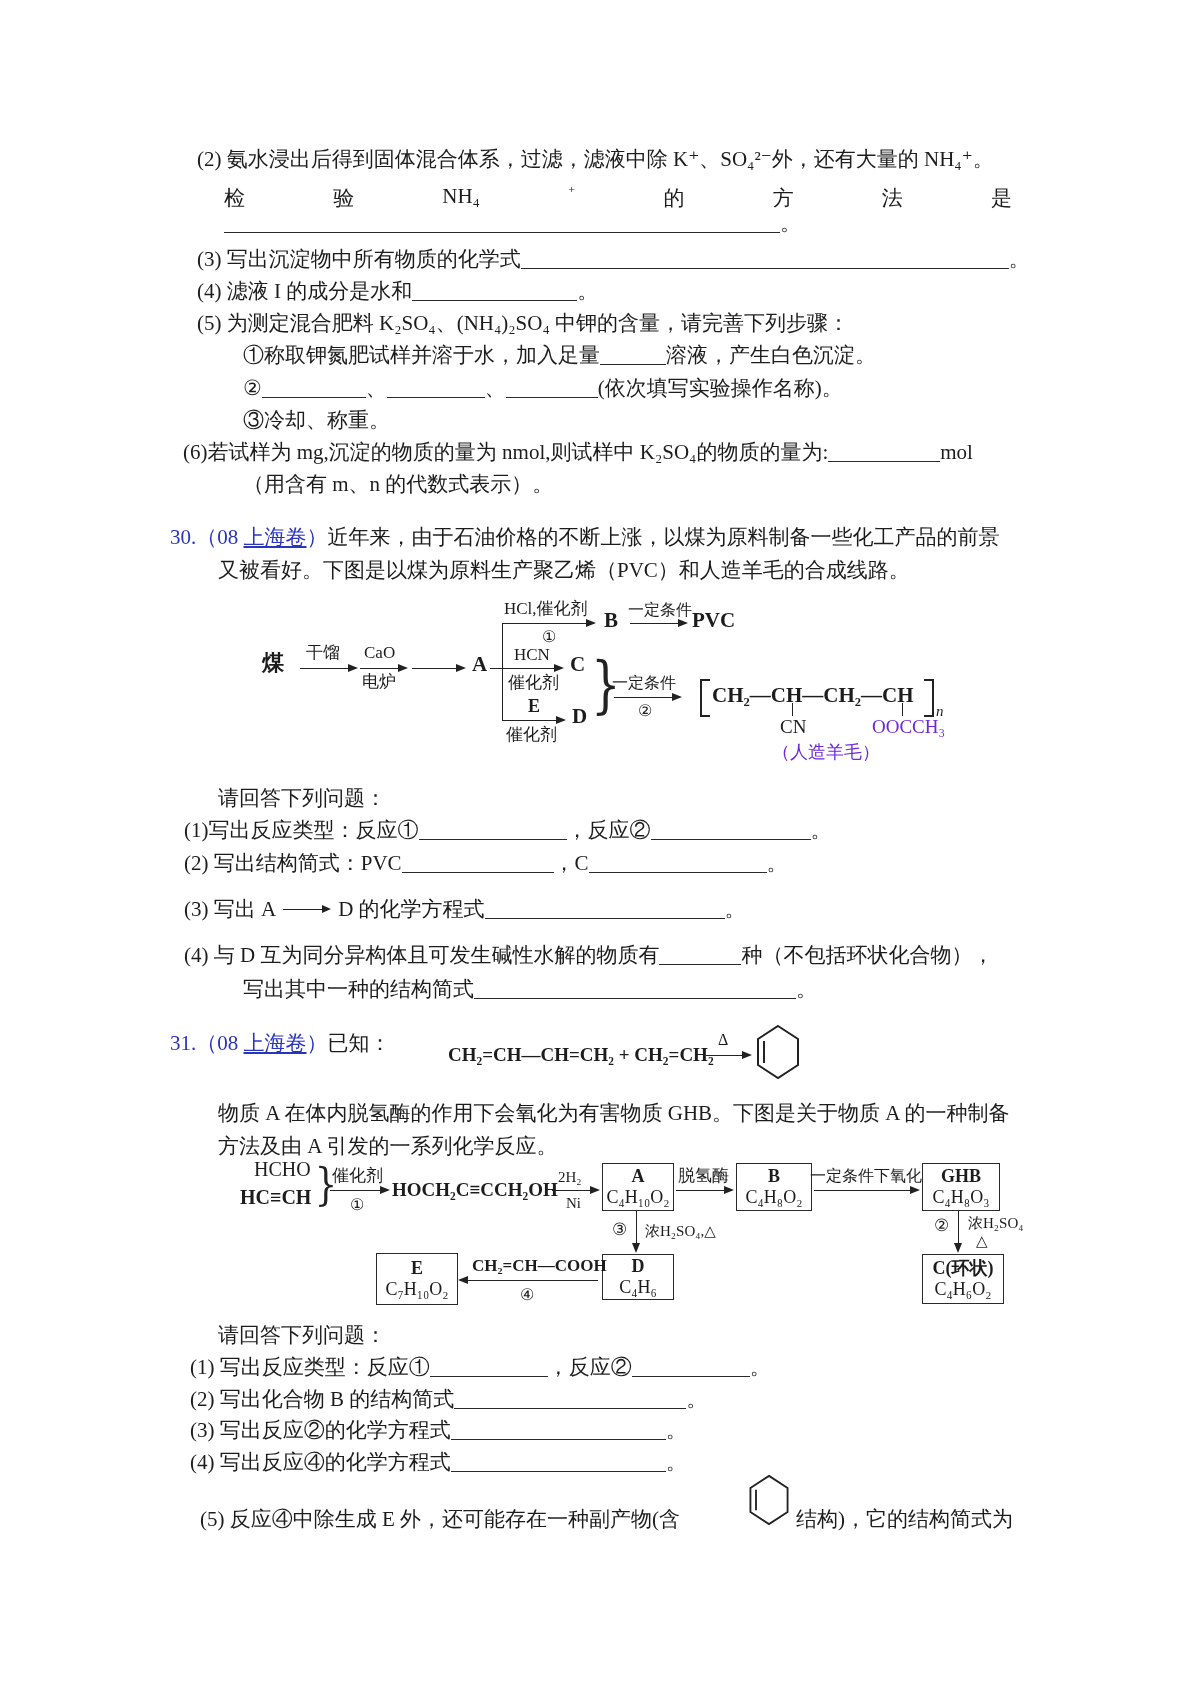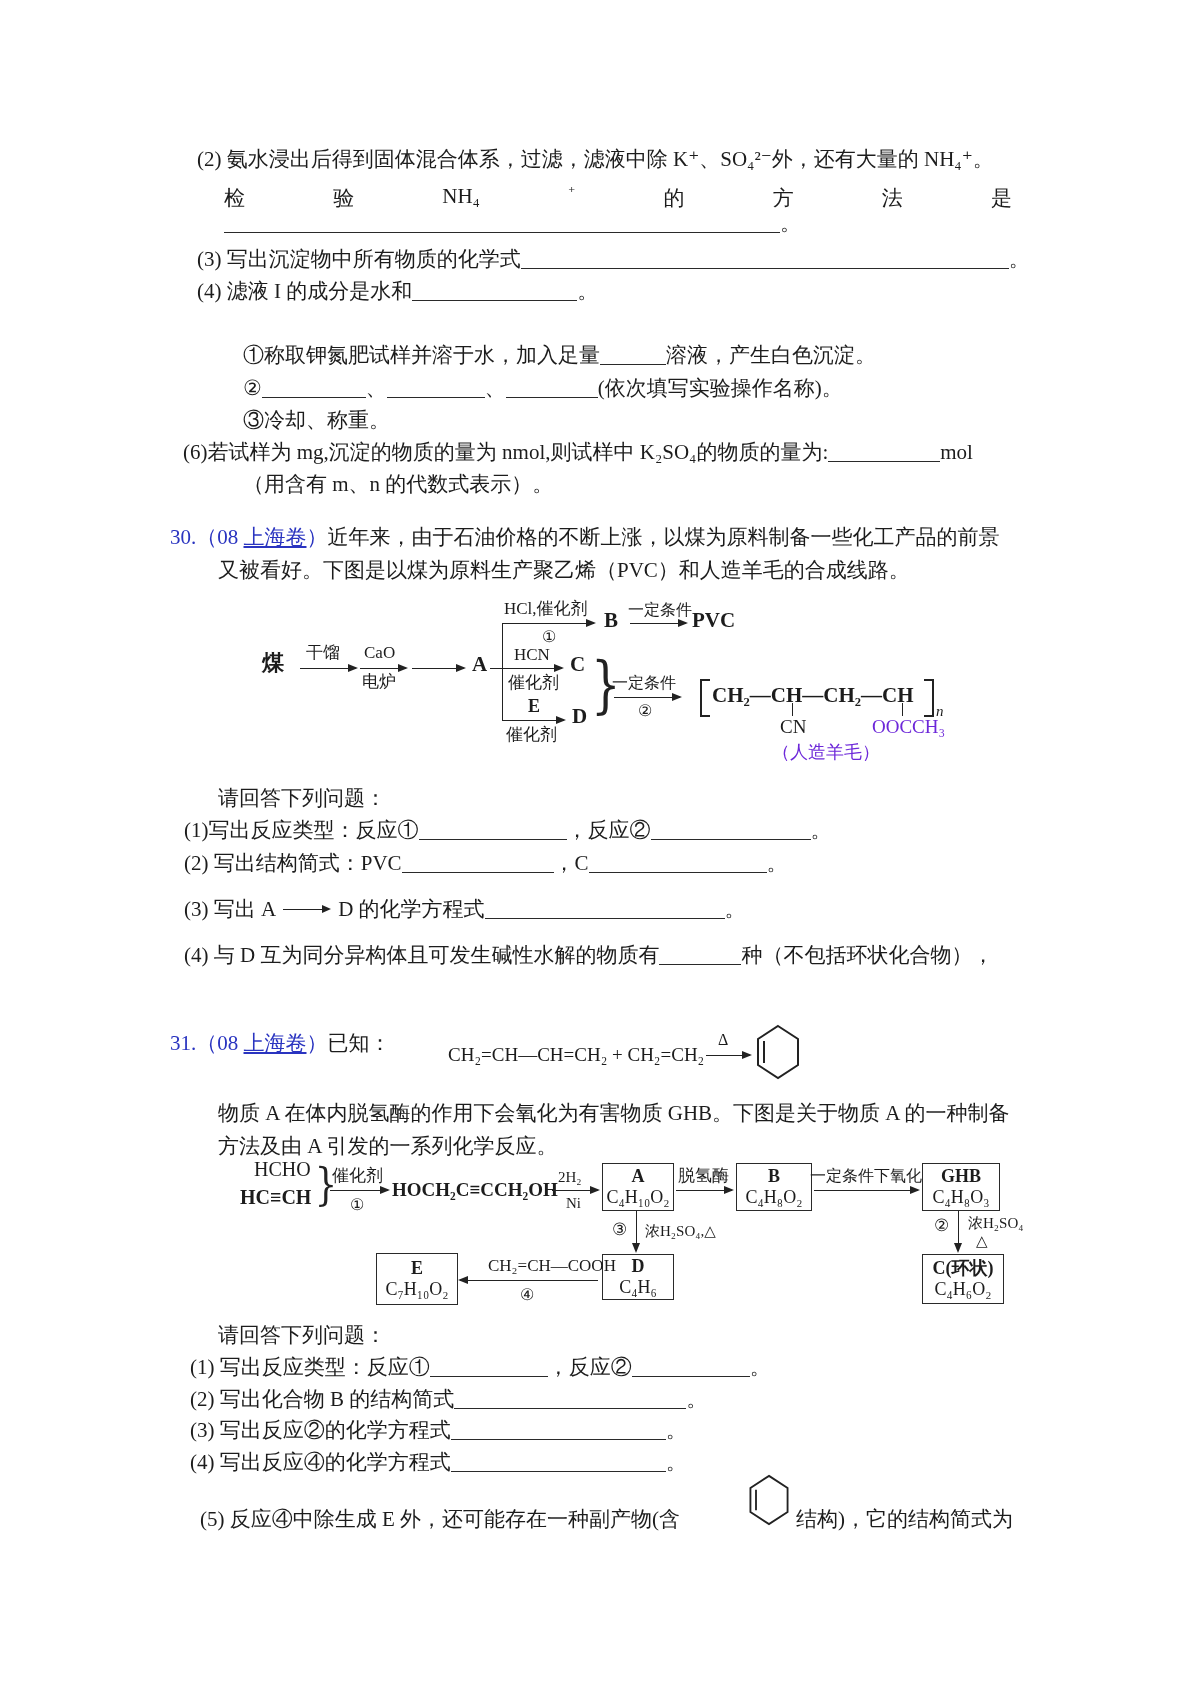--- a/index.html
+++ b/index.html
@@ -31,21 +31,21 @@
   .maroon{color:#6d28d9;}
   .lbrk{position:absolute;width:8px;border-left:2px solid #222;border-top:2px solid #222;border-bottom:2px solid #222;}
   .rbrk{position:absolute;width:8px;border-right:2px solid #222;border-top:2px solid #222;border-bottom:2px solid #222;}
   .bond{position:absolute;width:0;border-left:1.6px solid #222;}
   .chain{position:absolute;font-size:21px;font-weight:600;white-space:nowrap;}
   .nsub{position:absolute;font-size:15px;font-style:italic;}
   .inlarr{display:inline-block;position:relative;width:48px;height:13px;margin:0 7px;}
   .inlarr::before{content:"";position:absolute;left:0;right:3px;top:6px;border-top:1.7px solid #222;}
   .inlarr::after{content:"";position:absolute;right:0;top:2px;width:0;height:0;
     border-left:9px solid #222;border-top:4.2px solid transparent;border-bottom:4.2px solid transparent;}
-  .eq{position:absolute;font-size:19px;font-weight:normal;white-space:nowrap;}
+  .eq{position:absolute;font-size:19px;font-weight:bold;white-space:nowrap;}
   svg.hex{position:absolute;}
 </style>
 </head>
 <body>
 
 <div class="page">
 
   <div class="ln" style="left:197px;top:146px">
     <span>(2) 氨水浸出后得到固体混合体系，过滤，滤液中除 K⁺、SO₄²⁻外，还有大量的 NH₄⁺。</span>
   </div>
@@ -66,20 +66,23 @@
   </div>
 
   <div class="ln" style="left:197px;top:246px">
     <span>(3) 写出沉淀物中所有物质的化学式</span><span class="blank" style="width:488px"></span><span>。</span>
   </div>
 
   <div class="ln" style="left:197px;top:278px">
     <span>(4) 滤液 I 的成分是水和</span><span class="blank" style="width:165px"></span><span>。</span>
   </div>
 
+  <div class="ln" style="left:197px;top:310px">
+    <span>(5) 为测定混合肥料 K₂SO₄、(NH₄)₂SO₄ 中钾的含量，请完善下列步骤：</span>
+  </div>
 
   <div class="ln" style="left:243px;top:342px">
     <span>①称取钾氮肥试样并溶于水，加入足量</span><span class="blank" style="width:66px"></span><span>溶液，产生白色沉淀。</span>
   </div>
 
   <div class="ln" style="left:243px;top:375px">
     <span>②</span><span class="blank" style="width:104px"></span><span>、</span><span class="blank" style="width:98px"></span><span>、</span><span class="blank" style="width:92px"></span><span>(依次填写实验操作名称)。</span>
   </div>
 
   <div class="ln" style="left:243px;top:407px">
@@ -165,20 +168,23 @@
   </div>
 
   <div class="ln" style="left:184px;top:896px">
     <span>(3) 写出 A</span><span class="inlarr"></span><span>D 的化学方程式</span><span class="blank" style="width:240px"></span><span>。</span>
   </div>
 
   <div class="ln" style="left:184px;top:942px">
     <span>(4) 与 D 互为同分异构体且可发生碱性水解的物质有</span><span class="blank" style="width:82px"></span><span>种（不包括环状化合物），</span>
   </div>
 
+  <div class="ln" style="left:243px;top:976px">
+    <span>写出其中一种的结构简式</span><span class="blank" style="width:322px"></span><span>。</span>
+  </div>
 
   <div class="ln" style="left:170px;top:1030px">
     <span class="blue">31.</span><span class="blue">（08 </span><span class="blue u">上海卷</span><span class="blue">）</span><span>已知：</span>
   </div>
 
   <div class="eq" style="left:448px;top:1044px">CH₂=CH—CH=CH₂ + CH₂=CH₂</div>
   <div class="harr" style="left:706px;top:1055px;width:44px"></div>
   <div class="dlab" style="left:718px;top:1030px;font-size:16px;position:absolute">Δ</div>
   <svg class="hex" style="left:756px;top:1024px" width="44" height="56" viewBox="0 0 44 56">
     <polygon points="22,2 42,15 42,41 22,54 2,41 2,15" fill="none" stroke="#222" stroke-width="2"></polygon>
@@ -241,21 +247,21 @@
     <div class="dlab" style="left:934px;top:58px">②</div>
     <div class="dlab" style="left:968px;top:56px;font-size:15px">浓H₂SO₄</div>
     <div class="dlab" style="left:976px;top:74px;font-size:15px">△</div>
 
     <div class="cbox" style="left:922px;top:96px;width:80px;height:48px">
       <div class="nm">C(环状)</div>
       <div>C₄H₆O₂</div>
     </div>
 
     <div class="harrl" style="left:460px;top:122px;width:138px"></div>
-    <div class="dlab" style="left:488px;top:98px;font-weight:400">CH₂=CH—COOH</div>
+    <div class="dlab" style="left:472px;top:98px;font-weight:700">CH₂=CH—COOH</div>
     <div class="dlab" style="left:520px;top:127px;font-size:16px">④</div>
 
     <div class="cbox" style="left:376px;top:95px;width:80px;height:50px">
       <div class="nm">E</div>
       <div>C₇H₁₀O₂</div>
     </div>
   </div>
 
   <div class="ln" style="left:218px;top:1322px">
     <span>请回答下列问题：</span>

